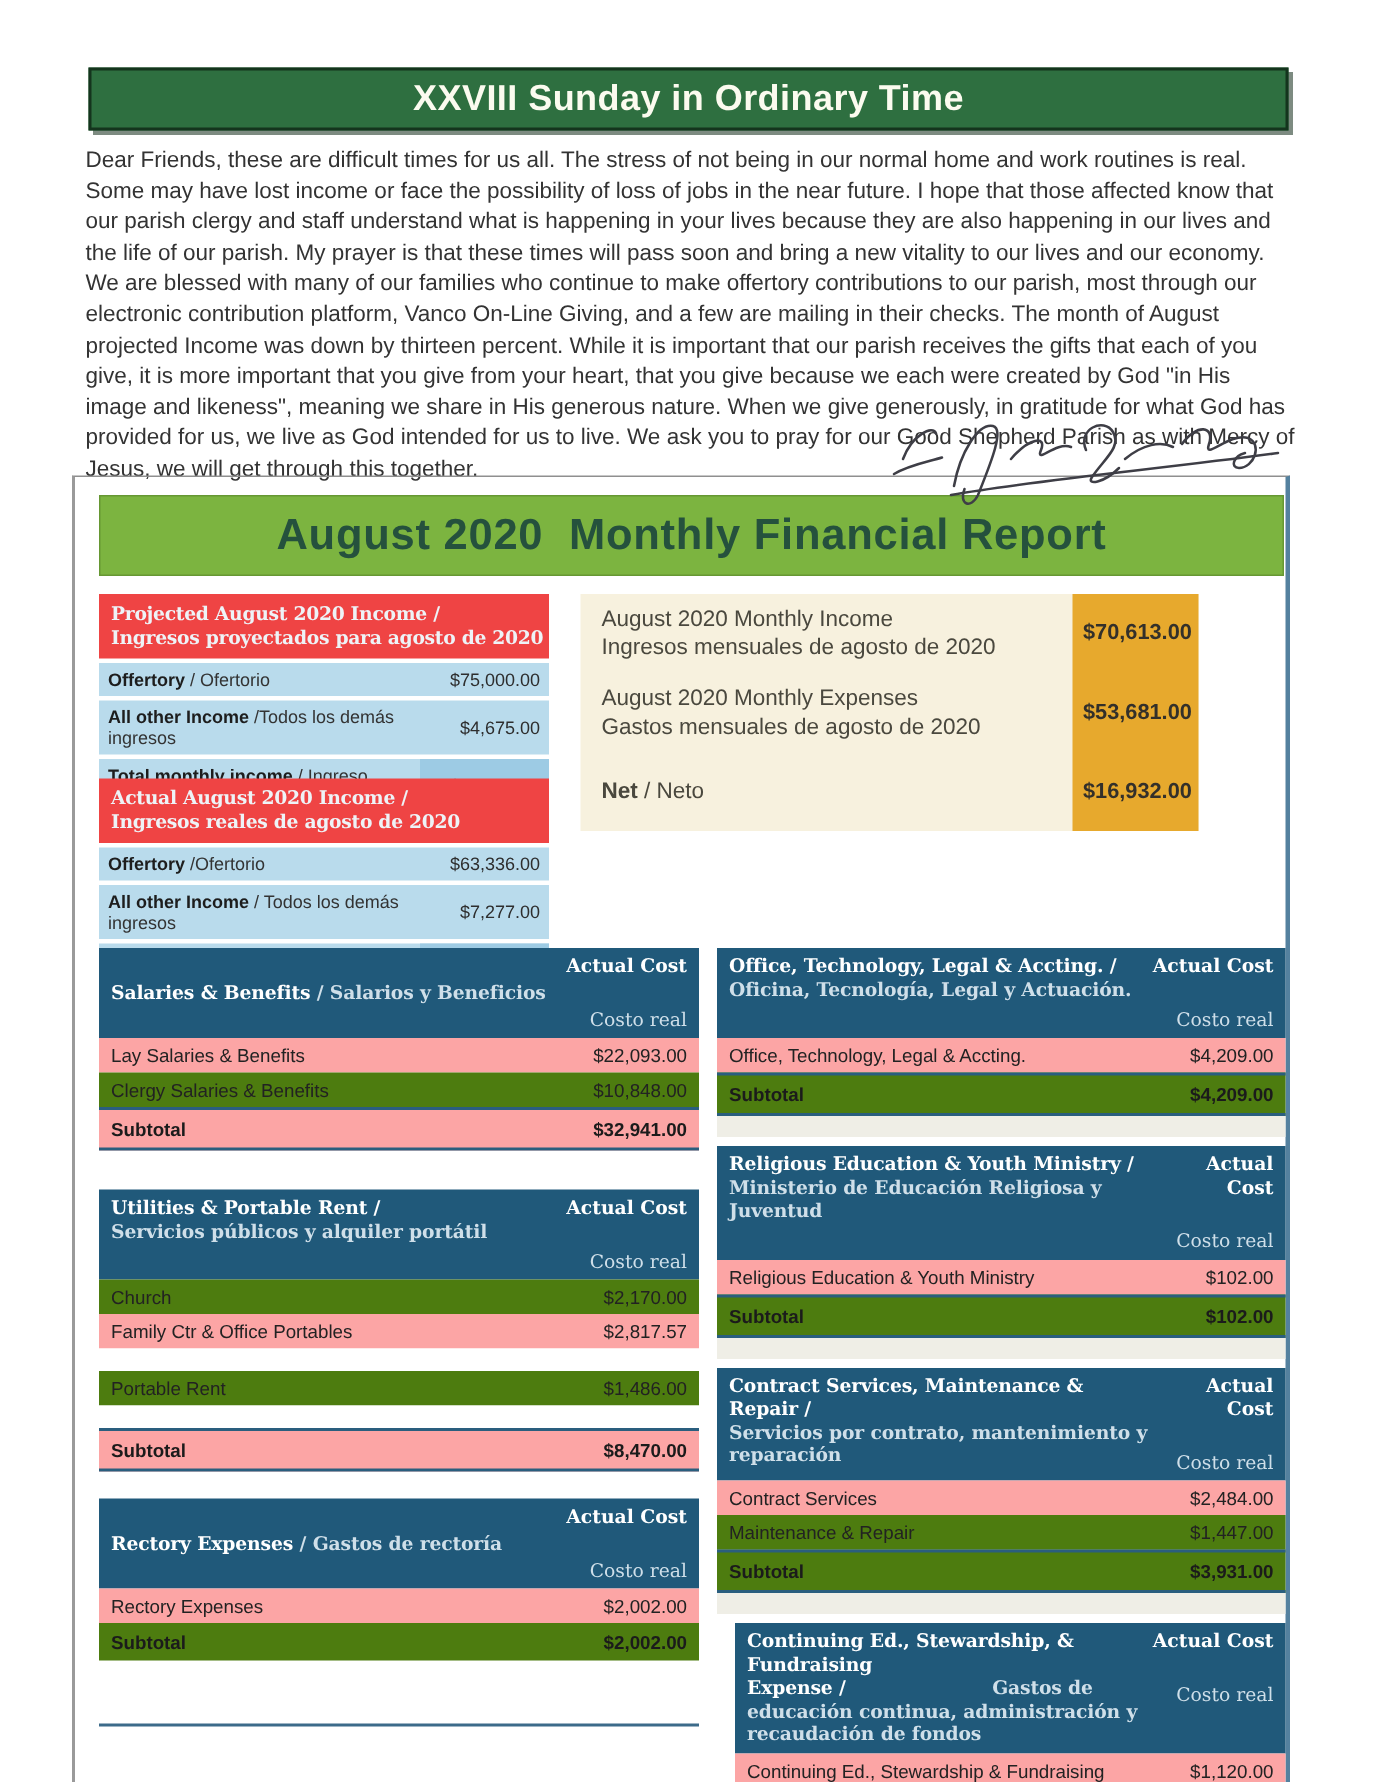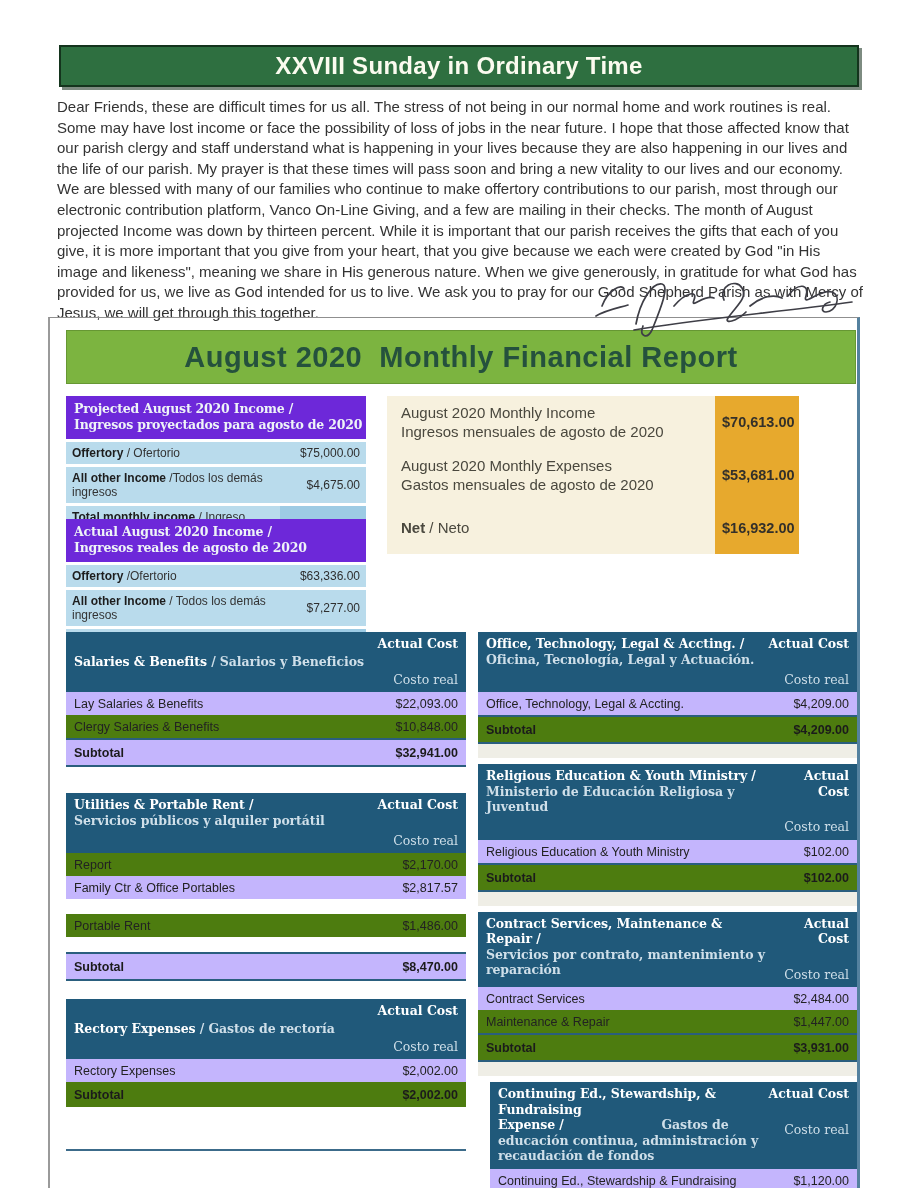--- a/index.html
+++ b/index.html
@@ -38,21 +38,21 @@
   }
   .green-banner h2{
     margin:0;font-family:Liberation Sans, sans-serif;font-weight:600;
     font-size:29px;color:#25513d;white-space:pre;letter-spacing:.5px;
   }
   
   .inc-table{position:absolute;width:300px;font-size:12px;}
   #proj{left:16px;top:78px;}
   #act{left:16px;top:201px;}
   .inc-header{
-    background:#6d28d9;color:#eef3f7;font-family:"DejaVu Serif",serif;
+    background:#ef4444;color:#eef3f7;font-family:"DejaVu Serif",serif;
     font-weight:bold;font-size:12.5px;line-height:16px;letter-spacing:-.2px;
     padding:5px 8px 6px;white-space:nowrap;
   }
   .inc-row{display:flex;align-items:stretch;background:#b9dbec;margin-top:3px;}
   .inc-row .lbl{flex:1;padding:4px 2px 4px 6px;color:#333;}
   .inc-row .lbl b{color:#1d1d1d;}
   .inc-row .val{width:80px;text-align:right;padding:4px 6px 4px 0;display:flex;align-items:center;justify-content:flex-end;}
   .inc-row.total .val{background:#9dcbe4;font-weight:bold;padding-right:6px;color:#152b3a;}
   
   .summary{position:absolute;left:337px;top:78px;width:412px;height:158px;background:#f7f1de;display:flex;}
@@ -75,21 +75,21 @@
   .eh-left .es{color:#cfdfe9;font-weight:bold;}
   .eh-left.tight{font-size:11.7px;letter-spacing:-.25px;}
   .eh-left .row2{display:flex;}
   .eh-left .row2 .mid{margin-left:auto;margin-right:40px;}
   .exp-header.single{align-items:center;}
   .eh-right{min-width:72px;text-align:right;font-size:12.5px;}
   .eh-right .l1{font-weight:bold;color:#ffffff;}
   .eh-right .l2{color:#cfdfe9;margin-top:20px;}
   .exp-row{display:flex;justify-content:space-between;font-size:12.5px;
     padding:5px 8px 4px;color:#222;background:#4d7c0f;}
-  .exp-row.shade{background:#c4b5fd;gap:22px;}
+  .exp-row.shade{background:#fca5a5;gap:22px;}
   .exp-row .val{text-align:right;}
   .exp-row.subtotal{font-weight:bold;color:#1b1b1b;
     border-top:2px solid #2a5e7e;border-bottom:2px solid #2a5e7e;padding:6px 8px 5px;}
   .spacer{height:15px;background:#ffffff;}
   .filler{height:14px;background:#efeee6;}
   .rect-line{margin-top:42px;border-top:2px solid #3c6b8a;height:0;}
   .mb26{margin-bottom:26px;}
   .mb18{margin-bottom:18px;}
 </style>
 </head>
@@ -208,21 +208,21 @@
         <div class="eh-left">
           <b>Utilities &amp; Portable Rent /</b>
           <div class="es">Servicios públicos y alquiler portátil</div>
         </div>
         <div class="eh-right">
           <div class="l1">Actual Cost</div>
           <div class="l2">Costo real</div>
         </div>
       </div>
       <div class="exp-row">
-          <span>Report</span>
+          <span>Church</span>
           <span class="val">$2,170.00</span>
         </div>
       <div class="exp-row shade">
           <span>Family Ctr &amp; Office Portables</span>
           <span class="val">$2,817.57</span>
         </div>
       <div class="spacer"></div>
       <div class="exp-row">
           <span>Portable Rent</span>
           <span class="val">$1,486.00</span>

